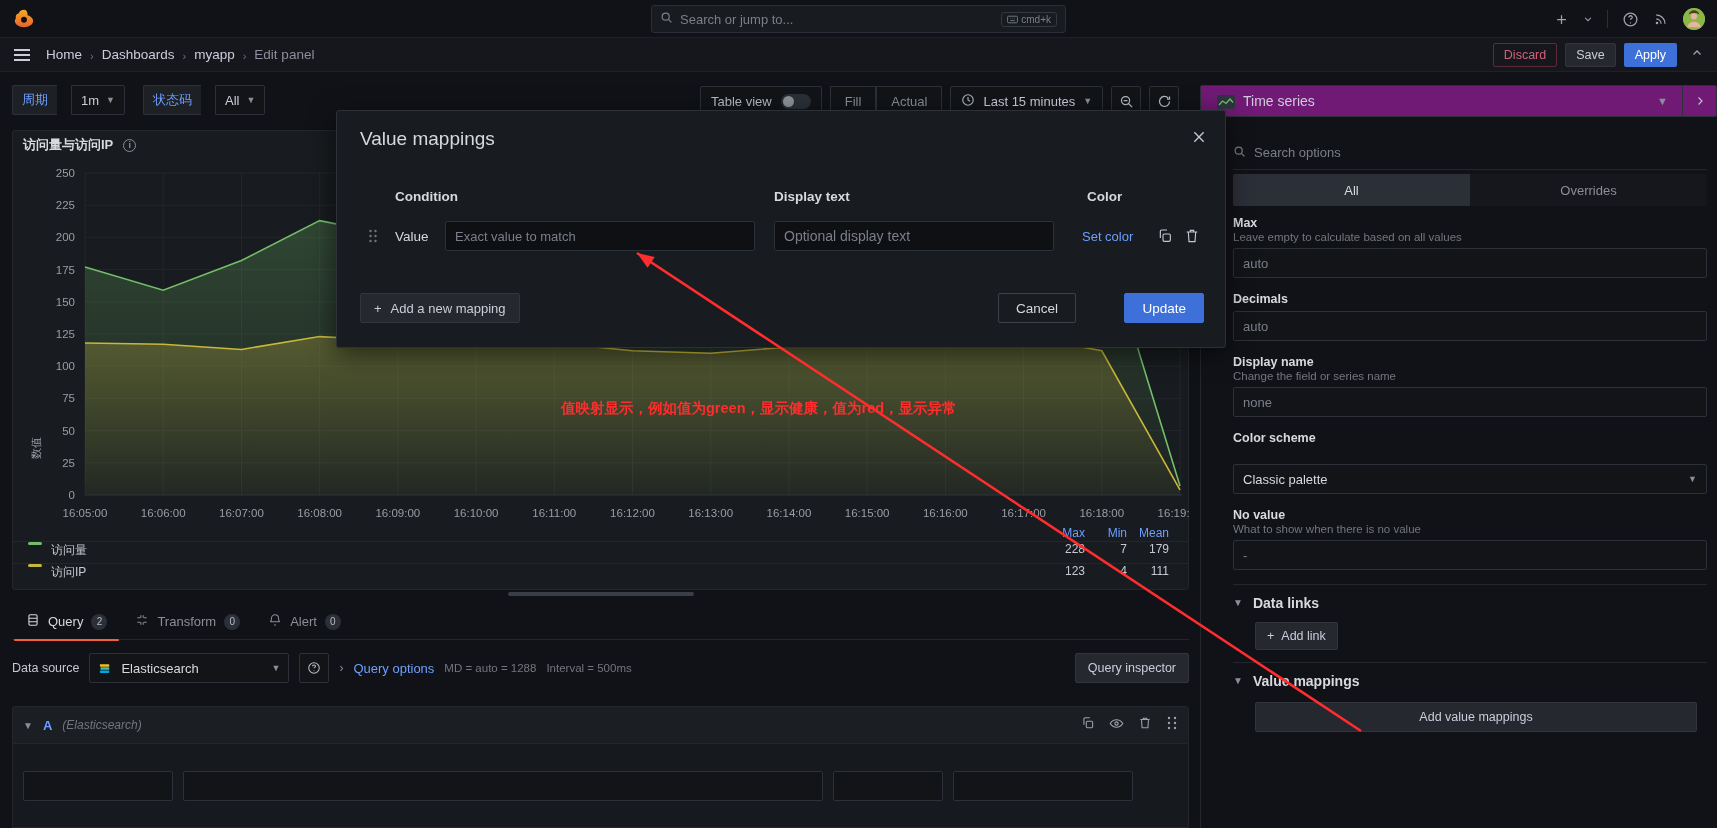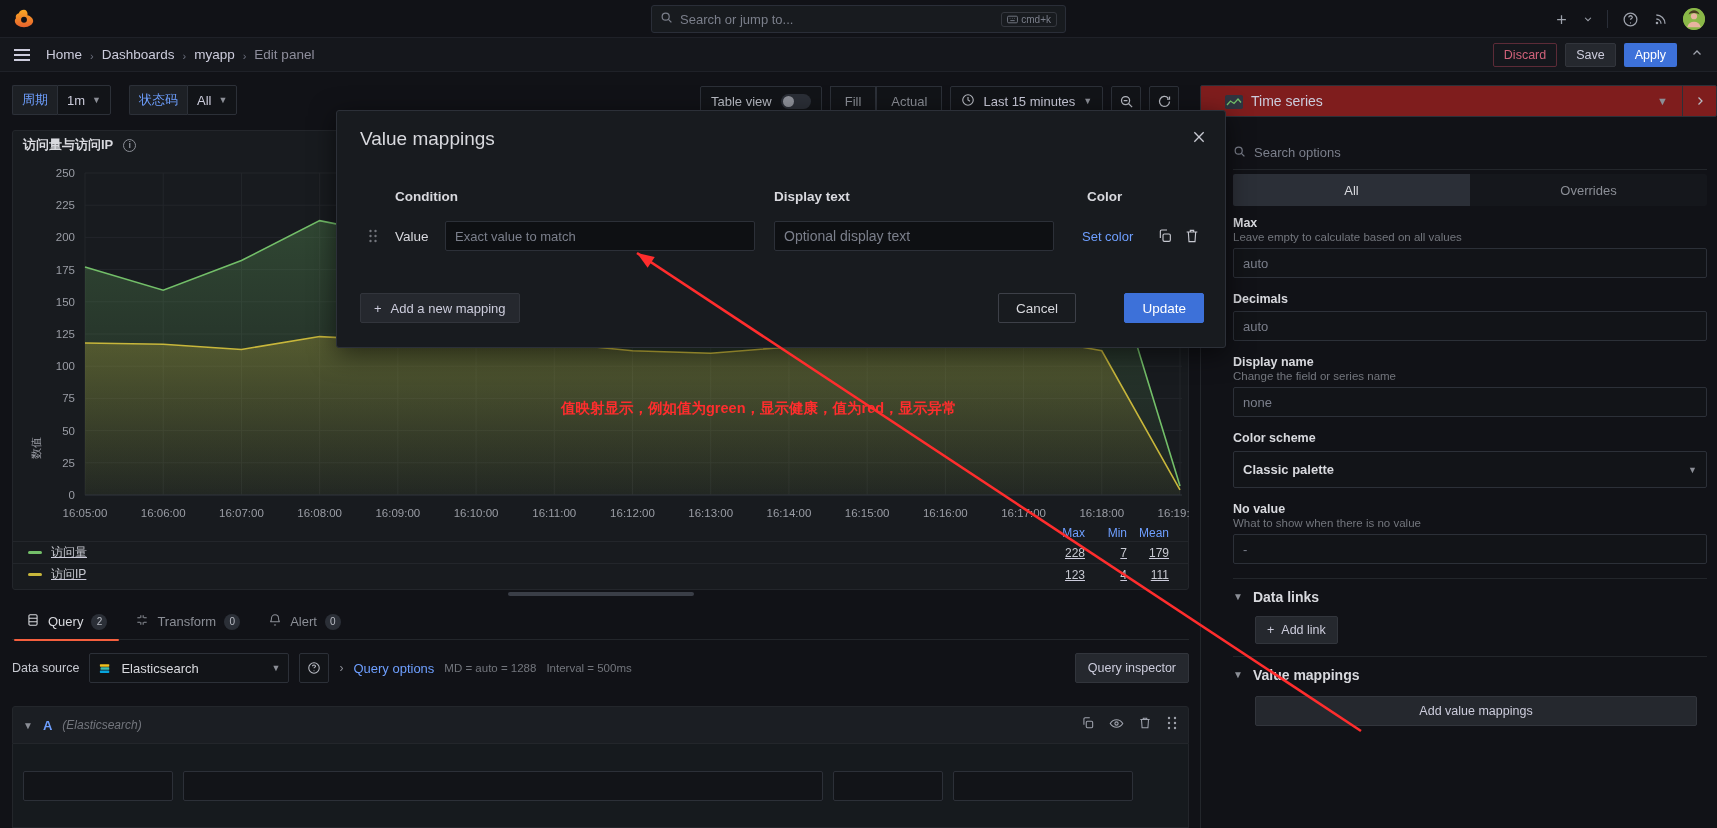--- a/index.html
+++ b/index.html
@@ -72,21 +72,21 @@
     display: flex; align-items: center; padding-left: 12px; gap: 0px;
   }
   .varlabel {
     height: 30px; display: flex; align-items: center; padding: 0 9px;
     background: #1d2025; border: 1px solid #2c3038; border-right: none;
     border-radius: 2px 0 0 2px; color: #6e9fff; font-size: 13px; font-weight: 500;
   }
   .varselect {
     height: 30px; display: flex; align-items: center; gap: 7px; padding: 0 9px;
     background: #121418; border: 1px solid #2c3038; border-radius: 0 2px 2px 0;
-    color: #ccccdc; font-size: 13px; cursor: pointer; min-width: 50px;
+    color: #ccccdc; font-size: 13px; cursor: pointer; min-width: 50px; margin-left: 14px;
   }
   .varselect .cv { color: #8b8e96; font-size: 9px; }
   .var-gap { width: 18px; }
 
   
   .paneltools {
     position: absolute; left: 700px; top: 85px; width: 500px; height: 32px;
     display: flex; align-items: center; gap: 0;
   }
   .tv-box {
@@ -115,22 +115,22 @@
   .icon-btn {
     width: 30px; height: 30px; display:flex; align-items:center; justify-content:center;
     border: 1px solid #2c3038; border-radius: 2px; background:#121418; color:#b9bcc4;
     cursor: pointer;
   }
 
   
   .vizpicker {
     position: absolute; left: 1200px; top: 85px; width: 517px; height: 32px;
     display: flex; align-items: center; gap: 8px;
-    background: #7f1d1d; border: 1px solid #2c3038; border-radius: 2px;
-    padding-left: 24px;
+    background: #701a75; border: 1px solid #2c3038; border-radius: 2px;
+    padding-left: 16px;
   }
   .viz-thumb { width: 18px; height: 13px; border-radius:2px; background:#2f3540; position:relative;}
   .viz-name { flex: 1; font-size: 14px; color: #ccccdc; font-weight: 500;}
   .viz-caret { color: #8b8e96; font-size: 11px; padding: 0 6px;}
   .viz-next {
     width: 34px; height: 32px; display:flex; align-items:center; justify-content:center;
     border-left: 1px solid #2c3038; color: #b9bcc4; font-size: 13px; cursor:pointer;
   }
 
   
@@ -157,22 +157,22 @@
   .legend {
     position: absolute; left: 12px; top: 524px; width: 1177px; height: 62px;
     font-size: 12px;
   }
   .legend-head {
     display:flex; justify-content: flex-end; gap: 0; padding-right: 20px;
     color: #6e9fff; height: 17px; align-items:center;
   }
   .legend-head span { width: 42px; text-align: right; }
   .legend-row {
-    display:flex; align-items:center; height: 22px;
-    border-top: 1px solid #23262b; padding: 0 20px 0 16px; text-decoration: underline;
+    display:flex; align-items:flex-start; height: 22px;
+    border-top: 1px solid #23262b; padding: 0 20px 0 16px;
   }
   .lg-swatch { width: 14px; height: 3px; border-radius: 2px; margin-right: 9px; }
   .lg-name { flex: 1; color: #c7c9d1; font-size: 12px; }
   .legend-row span.num { width: 42px; text-align: right; color: #c7c9d1; }
   .hscroll {
     position:absolute; left: 508px; top: 592px; width: 186px; height: 4px;
     background: #3a3e47; border-radius: 2px;
   }
 
   
@@ -258,23 +258,23 @@
   .optbody { padding: 10px 10px 0 32px; }
   .opt-group { margin-bottom: 14px; }
   .opt-label { font-size: 12.5px; color: #d8d9de; font-weight: 600; }
   .opt-desc { font-size: 11.5px; color: #73767d; margin-top: 1px; }
   .opt-input {
     margin-top: 5px; height: 30px; background: #121418; border: 1px solid #2c3038;
     border-radius: 2px; display: flex; align-items: center; padding: 0 9px;
     font-size: 13px; color: #7b7f8b;
   }
   .opt-select {
-    margin-top: 6px; height: 37px; background: #121418; border: 1px solid #2c3038;
+    margin-top: 19px; height: 30px; background: #121418; border: 1px solid #2c3038;
     border-radius: 2px; display:flex; align-items:center; padding: 0 9px;
-    font-size: 13px; color: #d8d9de; cursor:pointer;font-weight:bold;
+    font-size: 13px; color: #d8d9de; cursor:pointer;
   }
   .opt-select .cv { margin-left: auto; color:#8b8e96; font-size:9px; }
   .sec-head {
     display:flex; align-items:center; gap: 10px; height: 36px;
     border-top: 1px solid #23262b; margin-top: 4px;
     font-size: 14px; font-weight: 600; color: #d8d9de; cursor:pointer;
   }
   .sec-head .cv { color: #8b8e96; font-size: 10px; }
   .addlink-btn {
     height: 28px; padding: 0 11px; background: #25282e; border: 1px solid #32353c;

